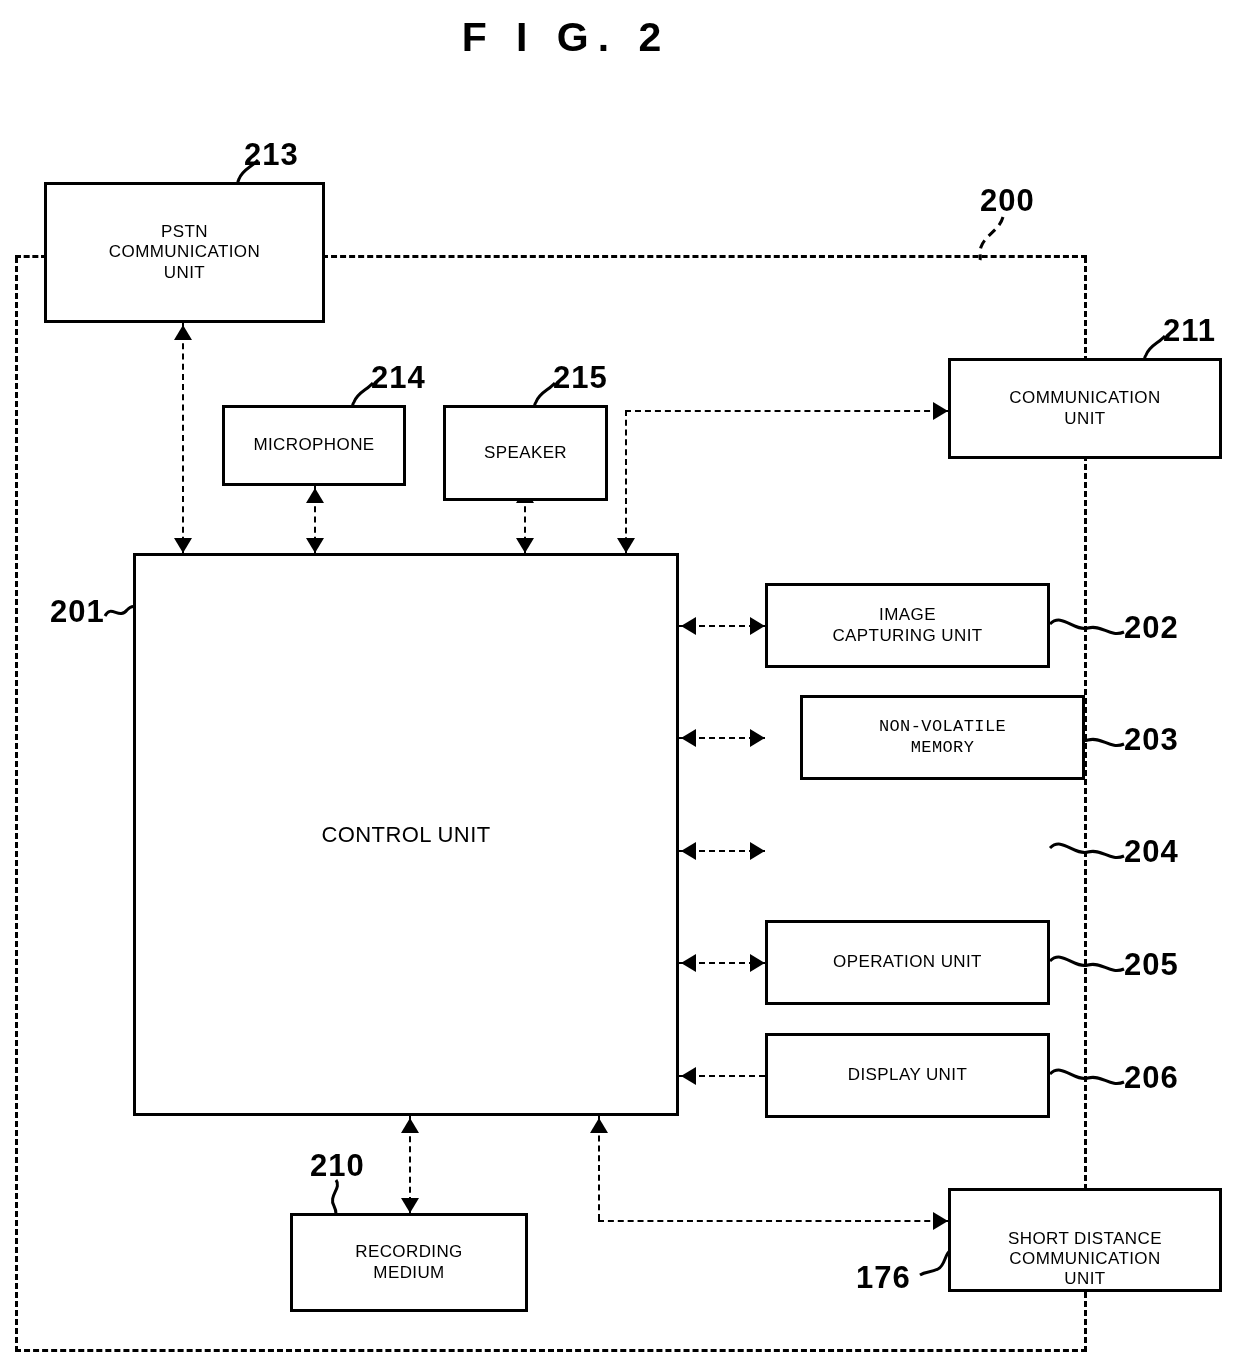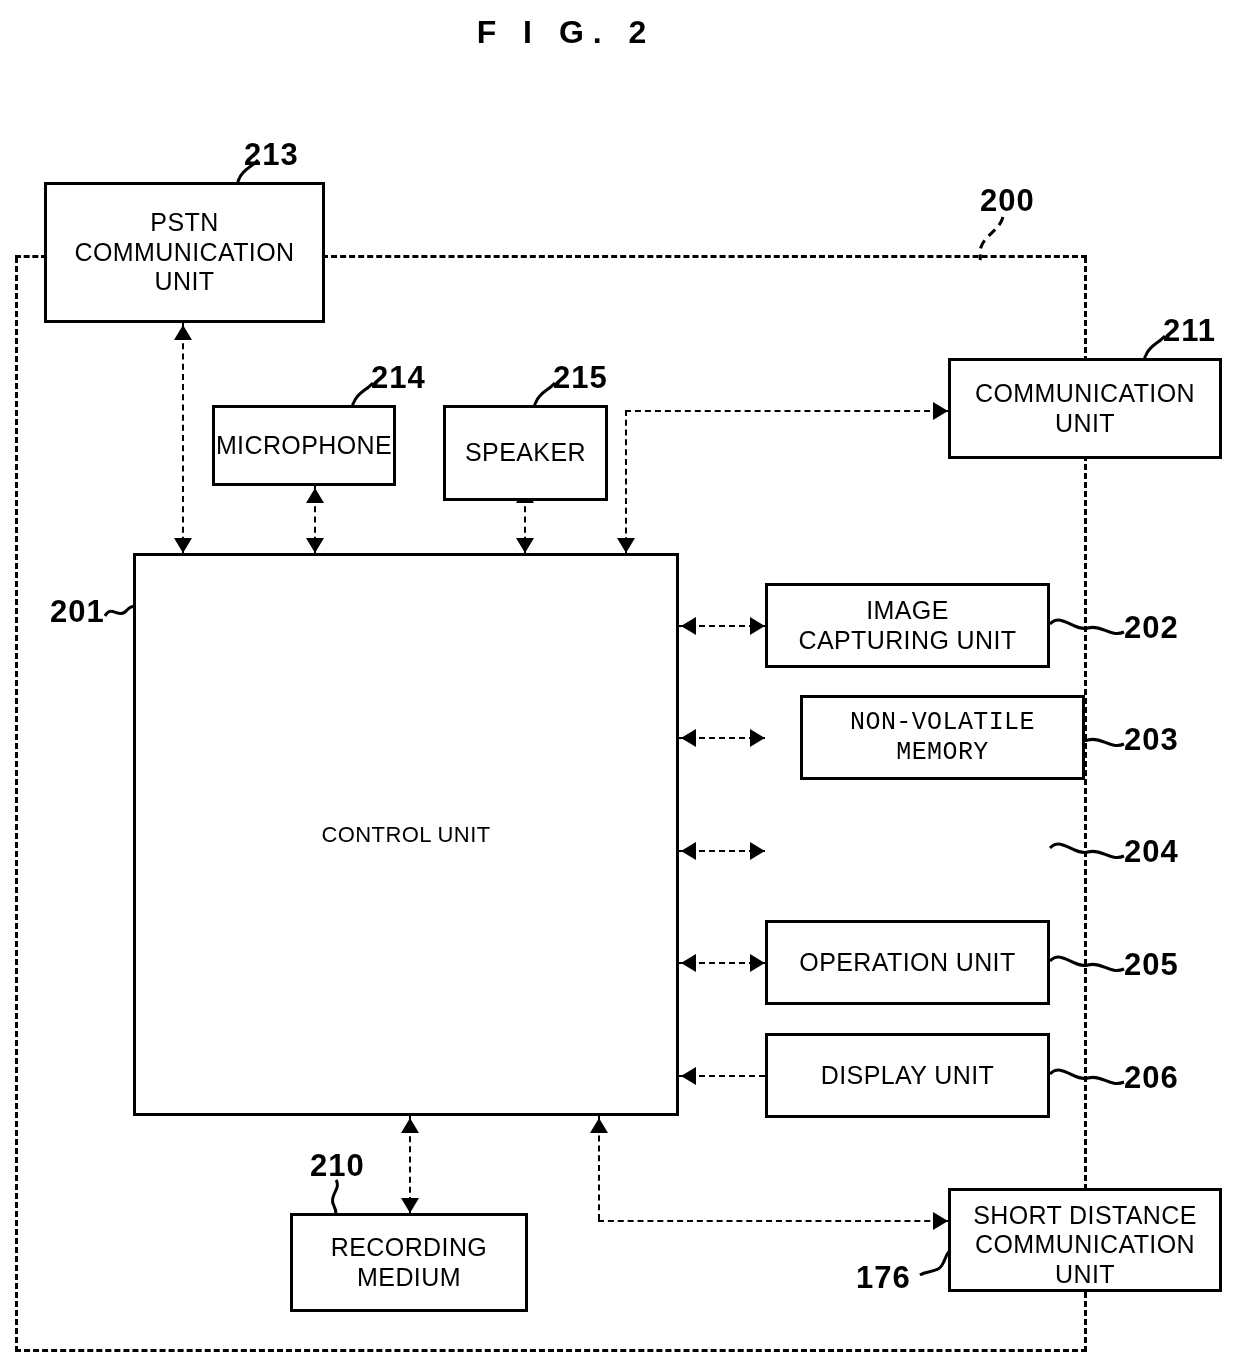--- a/index.html
+++ b/index.html
@@ -17,35 +17,35 @@
     height: 1370px;
     background: #ffffff;
     overflow: hidden;
   }
   .fig-title {
     position: absolute;
     left: 0;
     top: 14px;
     width: 1132px;
     text-align: center;
-    font-size: 32px;
+    font-size: 41px;
     font-weight: bold;
     letter-spacing: 9px;
     font-family: "Liberation Sans", sans-serif;
   }
   .box {
     position: absolute;
     box-sizing: border-box;
     border: 3px solid #000000;
     background: #ffffff;
     display: flex;
     align-items: center;
     justify-content: center;
     text-align: center;
-    font-size: 25px;
+    font-size: 17px;
     line-height: 1.18;
     letter-spacing: 0.4px;
     z-index: 6;
   }
   .box span { display: block; padding: 0 4px; }
   .ref {
     position: absolute;
     font-size: 31px;
     font-weight: bold;
     letter-spacing: 1px;
@@ -131,21 +131,21 @@
   <div class="box" style="left:44px; top:182px; width:281px; height:141px;">
     <span style="white-space:pre-line;">PSTN
 COMMUNICATION
 UNIT</span>
   </div>
   <div class="ref" style="left:244px; top:137px;">213</div>
   <svg class="lead" style="left:225px; top:157px; width:48px; height:30px;">
     <path d="M 33 3 C 27 10, 18 12, 14 22 C 12 26, 13 27, 13 28" stroke="#000" stroke-width="3" fill="none"></path>
   </svg>
 
-  <div class="box" style="left:212px; top:405px; width:184px; height:81px;">
+  <div class="box" style="left:222px; top:405px; width:184px; height:81px;">
     <span>MICROPHONE</span>
   </div>
   <div class="ref" style="left:371px; top:360px;">214</div>
   <svg class="lead" style="left:340px; top:380px; width:48px; height:28px;">
     <path d="M 33 3 C 27 10, 18 12, 14 22 C 12 25, 13 26, 13 26" stroke="#000" stroke-width="3" fill="none"></path>
   </svg>
 
   <div class="box" style="left:443px; top:405px; width:165px; height:96px;justify-content:center;">
     <span>SPEAKER</span>
   </div>

